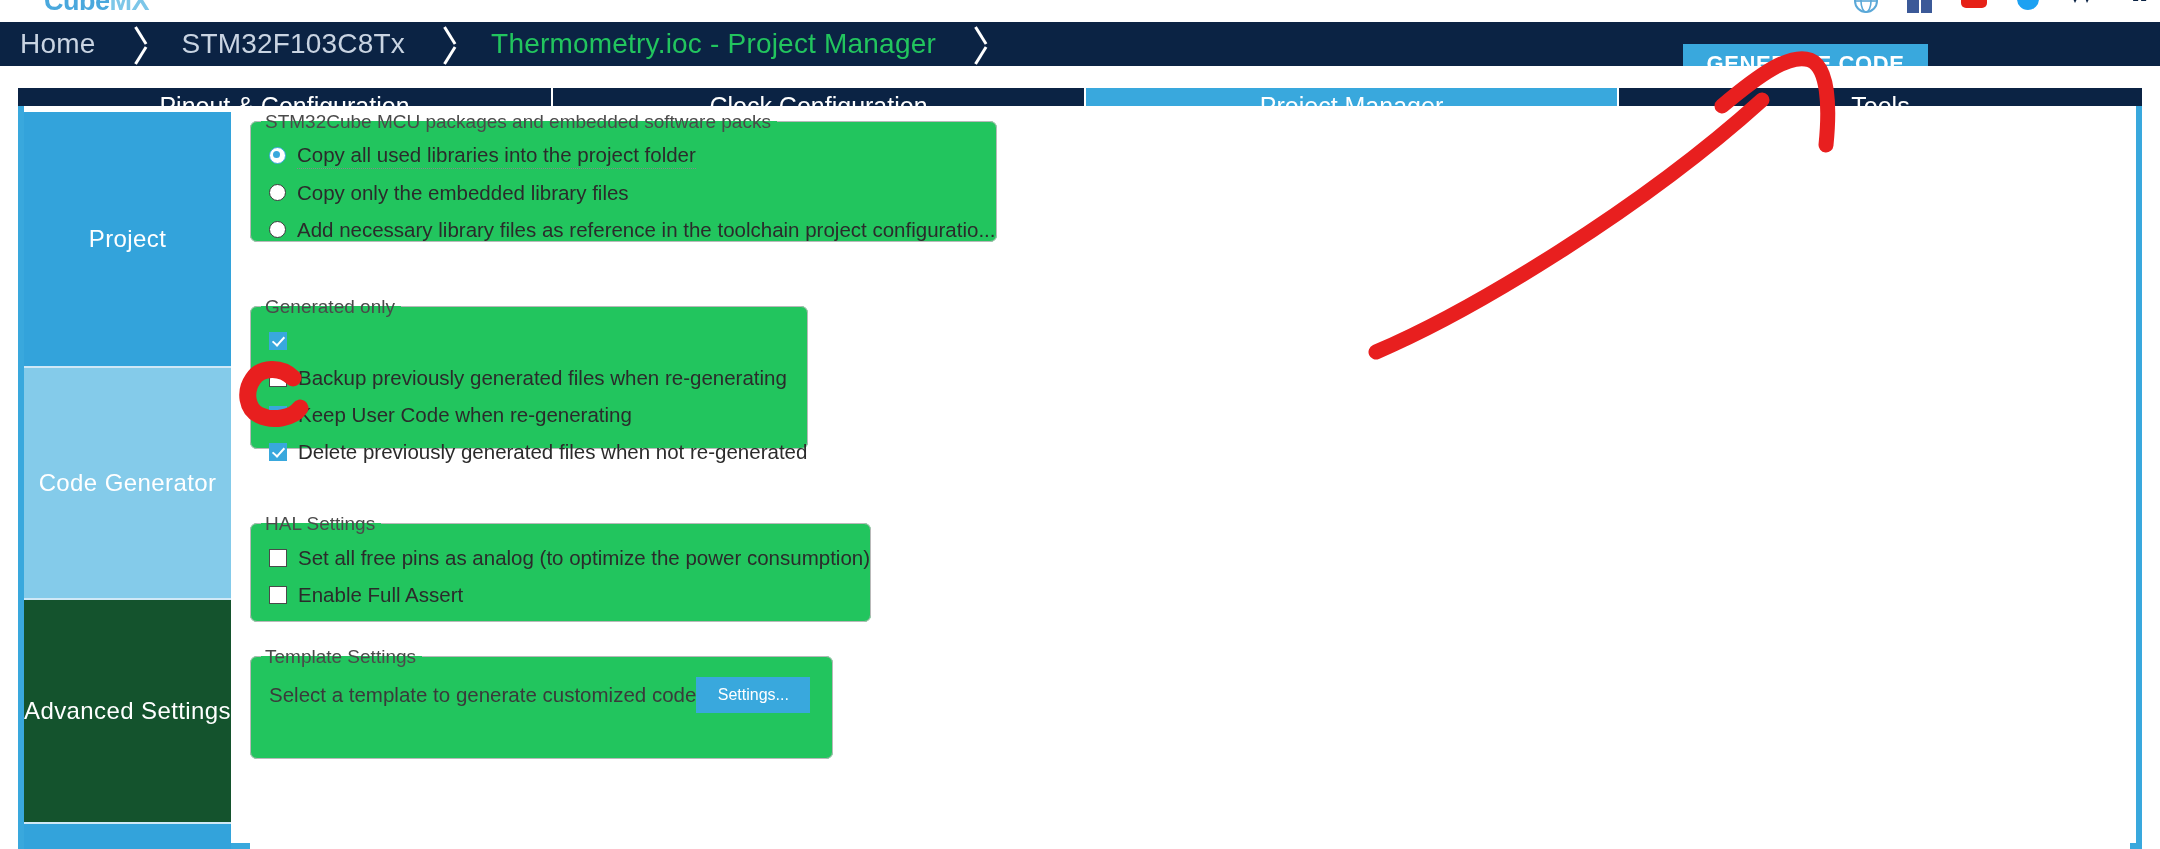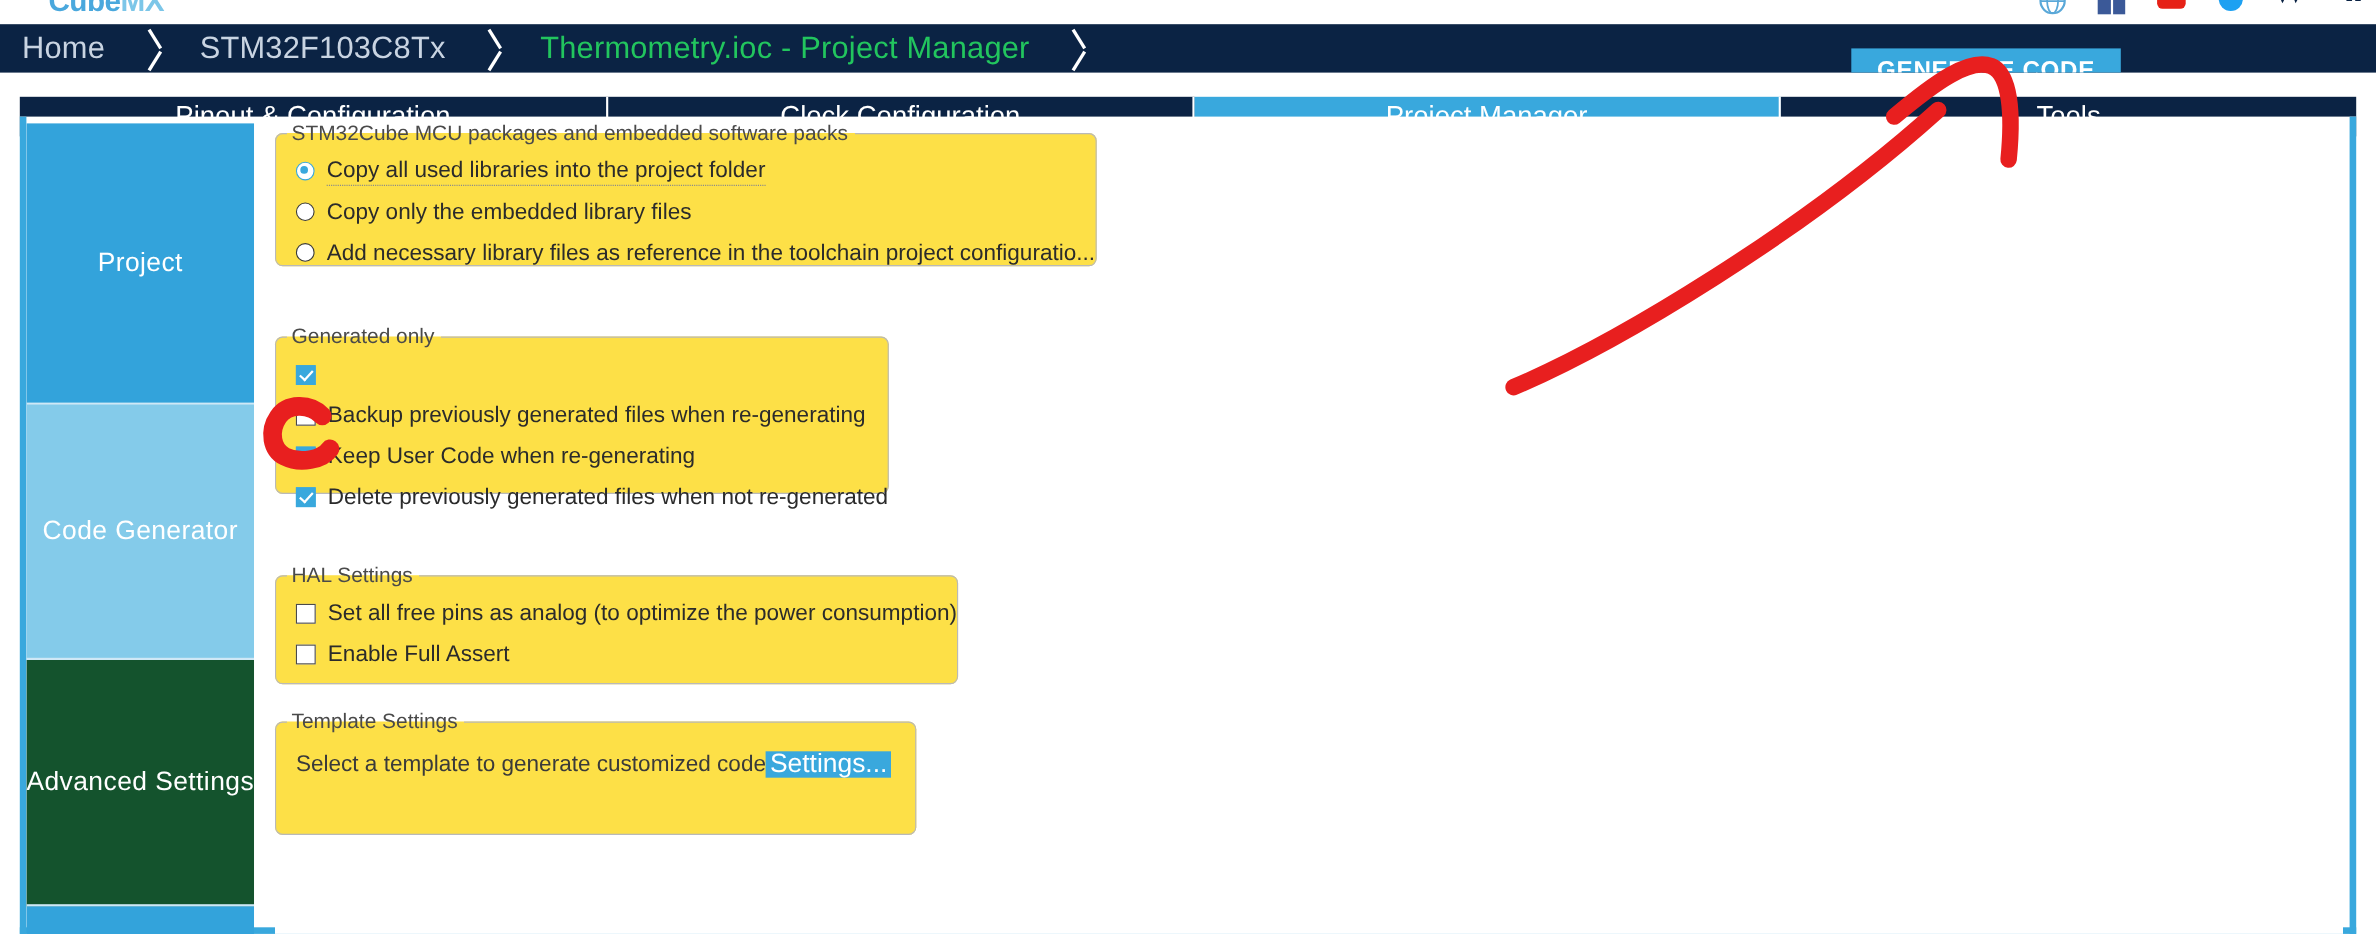--- a/index.html
+++ b/index.html
@@ -114,21 +114,21 @@
   .panel {
     position: absolute; left: 250px; top: 112px;
     width: 1880px; height: 737px;
     background: #ffffff;
   }
 
   fieldset.group {
     position: absolute;
     border: 1px solid #b9b9b9;
     border-radius: 7px;
-    background: #fde047;
+    background: #22c55e;
     padding: 0;
   }
   fieldset.group > legend {
     margin-left: 10px;
     padding: 0 6px 0 4px;
     font-size: 19px; color: #4a4a4a;
     line-height: 1;
   }
   .grp-body { padding: 6px 0 0 18px; }
 
@@ -175,23 +175,23 @@
   #grp-generated { left: 0px;   top: 185px; width: 538px; height: 152px; }
   #grp-hal       { left: 0px;   top: 402px; width: 538px; height: 108px; }
   #grp-template  { left: 0px;   top: 535px; width: 538px; height: 112px; }
 
   .tmpl-row {
     display: flex; align-items: center; justify-content: space-between;
     padding-right: 22px; height: 46px;
   }
   .tmpl-text { font-size: 20.5px; color: #3a3a3a; white-space: nowrap; }
   .settings-btn {
-    width: 114px; height: 24px; background: #39a8dd; color: #ffffff;
+    width: 114px; height: 36px; background: #39a8dd; color: #ffffff;
     display: flex; align-items: center; justify-content: center;
-    font-size: 24px;
+    font-size: 16px;
   }
 
   
   .annot {
     position: absolute; left: 0; top: 0; width: 2160px; height: 849px;
     pointer-events: none;
   }
 </style>
 </head>
 <body>

